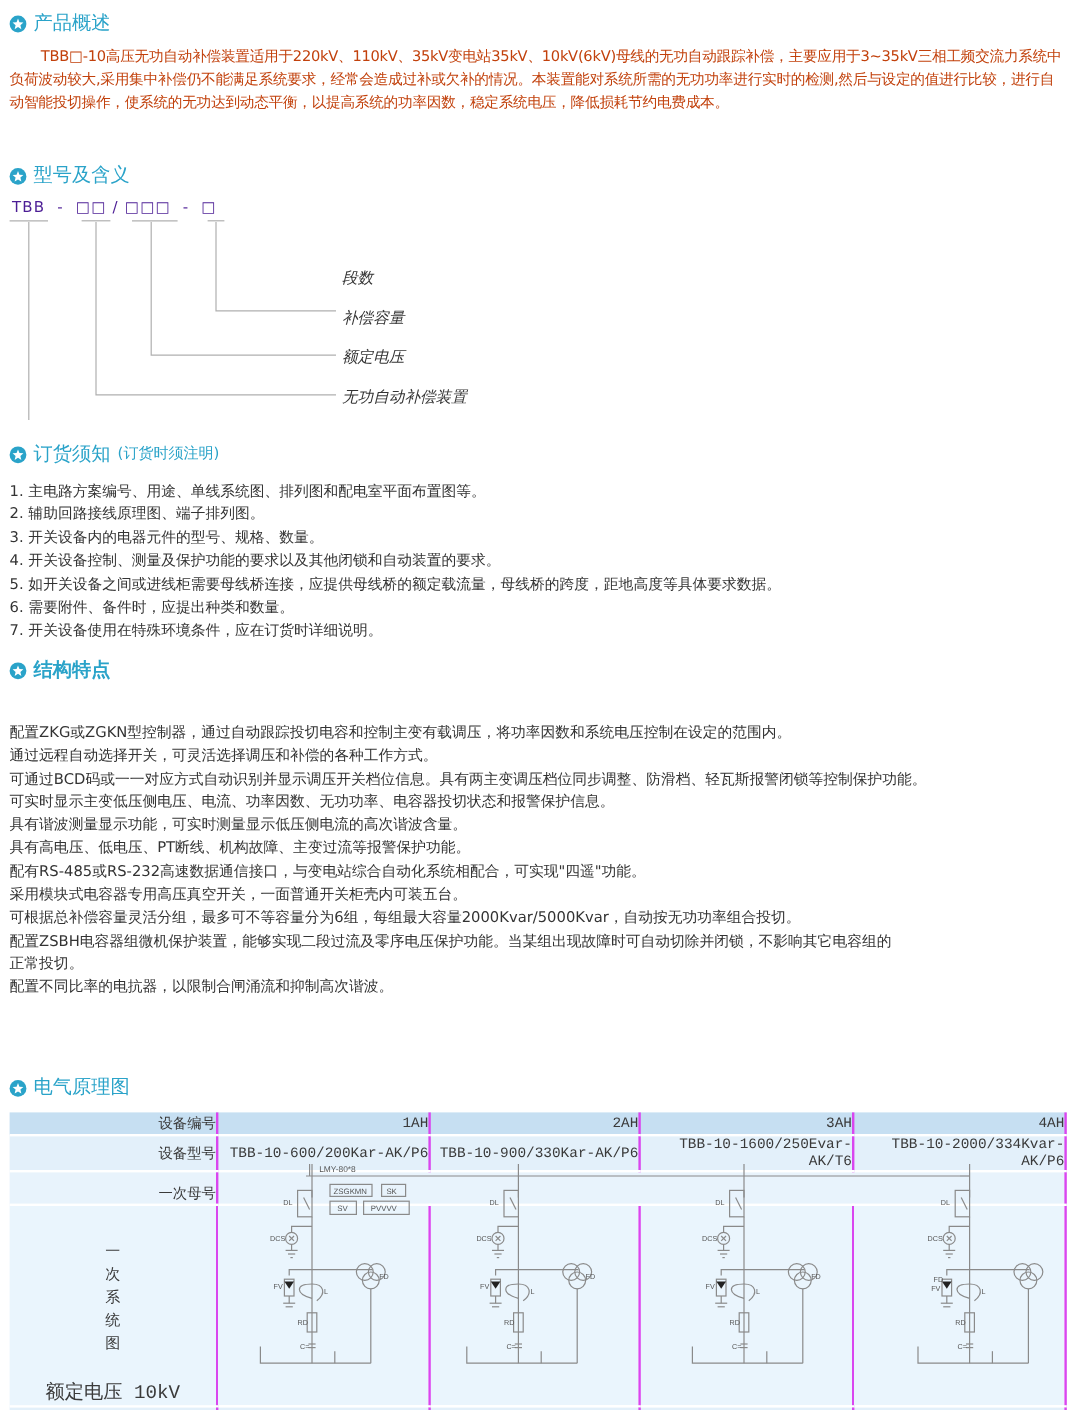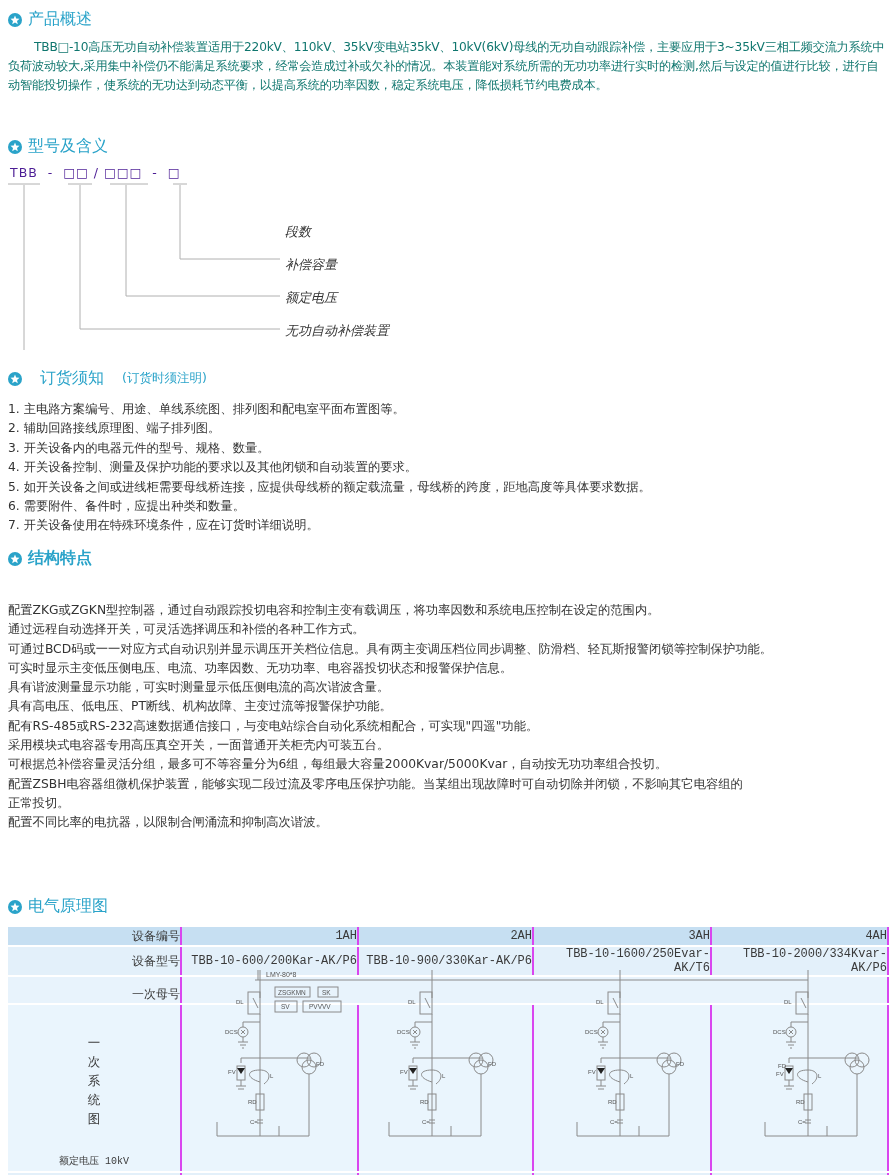--- a/index.html
+++ b/index.html
@@ -4,38 +4,38 @@
 <style>
   * { box-sizing: border-box; margin: 0; padding: 0; }
   html, body { width: 890px; height: 1175px; background: #ffffff; overflow: hidden; }
   body { font-family: "DejaVu Sans", "Liberation Sans", sans-serif; color: #3a3a3a; position: relative; }
 
   .section-title { position: absolute; left: 8px; display: flex; align-items: center; color: #2aa3c9; font-size: 16px; }
   .section-title .star-icon { width: 14px; height: 14px; border-radius: 50%; background: #2aa3c9; margin-right: 6px; position: relative; display: inline-block; }
   .section-title .star-icon svg { position: absolute; left: 2px; top: 2px; }
   .section-title .note { font-size: 12.5px; margin-left: 6px; color: #2aa3c9; }
 
-  .para { position: absolute; left: 8px; width: 878px; font-size: 12.2px; line-height: 19px; color: #0f766e; letter-spacing: -0.2px; }
+  .para { position: absolute; left: 8px; width: 878px; font-size: 12.2px; line-height: 19px; color: #c2410c; letter-spacing: -0.2px; }
 
   .model-code { position: absolute; left: 10px; top: 165px; font-size: 12.5px; color: #4c1d95; letter-spacing: 1px; }
   .model-svg { position: absolute; left: 0; top: 160px; }
   .model-label { position: absolute; left: 285px; font-size: 13px; color: #333; font-style: italic; }
 
   .list { position: absolute; left: 8px; top: 400px; font-size: 12.3px; line-height: 19.4px; color: #333; }
   .feat { position: absolute; left: 8px; top: 601px; font-size: 12.3px; line-height: 19.3px; color: #333; width: 880px; }
 
   table.schem { position: absolute; left: 8px; top: 927px; width: 880px; border-collapse: collapse; table-layout: fixed; font-size: 12px; color: #3a3a3a; }
   table.schem td { text-align: right; border-right: 2px solid #d946ef; border-bottom: 2px solid #ffffff; font-family: Liberation Mono, monospace; }
   table.schem tr.hdr td { background: #c6dff2; height: 19px; }
   table.schem tr.r2 td { background: #e3f0fa; height: 20px; }
   table.schem tr.r3 td { background: #e8f3fc; height: 28px; }
   table.schem tr.r4 td { background: #eaf5fd; height: 145px; vertical-align: top; }
   table.schem tr.r5 td { background: #e3f0fa; height: 21px; font-size: 12.5px; }
   .vert { display: flex; flex-direction: column; align-items: center; padding-top: 30px; font-size: 12.5px; line-height: 19px; }
-  .rated { margin-top: 22px; font-size: 10px; }
+  .rated { margin-top: 22px; font-size: 16px; }
   .diagram-cell { position: relative; }
 </style>
 </head>
 <body>
 
 <div class="section-title" style="top:9px;">
   <span class="star-icon">
       <svg width="10" height="10" viewBox="0 0 10 10">
         <polygon points="5,0.5 6.2,3.6 9.5,3.8 7,6 7.8,9.3 5,7.5 2.2,9.3 3,6 0.5,3.8 3.8,3.6" fill="#fff"></polygon>
       </svg>
@@ -63,21 +63,21 @@
     <polyline points="126,25 126,136 280,136"></polyline>
     <polyline points="80,25 80,169 280,169"></polyline>
     <polyline points="24,25 24,202 280,202"></polyline>
   </g>
 </svg>
 <div class="model-label" style="top:223px;">段数</div>
 <div class="model-label" style="top:256px;">补偿容量</div>
 <div class="model-label" style="top:289px;">额定电压</div>
 <div class="model-label" style="top:322px;">无功自动补偿装置</div>
 
-<div class="section-title" style="top:368px;gap:12px;">
+<div class="section-title" style="top:368px;">
   <span class="star-icon">
       <svg width="10" height="10" viewBox="0 0 10 10">
         <polygon points="5,0.5 6.2,3.6 9.5,3.8 7,6 7.8,9.3 5,7.5 2.2,9.3 3,6 0.5,3.8 3.8,3.6" fill="#fff"></polygon>
       </svg>
     </span>
   <span>订货须知</span>
   <span class="note">(订货时须注明)</span>
 </div>
 <div class="list">
   <div>1. 主电路方案编号、用途、单线系统图、排列图和配电室平面布置图等。</div>

